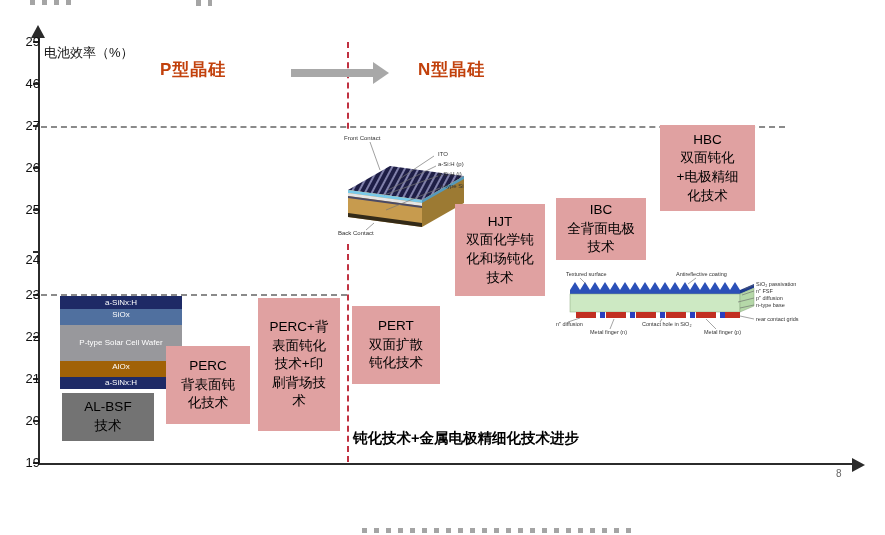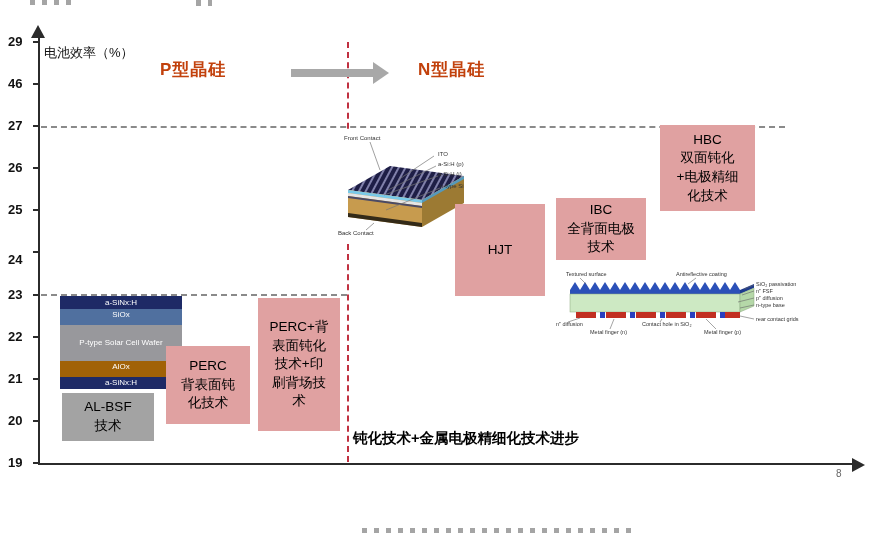--- a/index.html
+++ b/index.html
@@ -7,34 +7,34 @@
   #canvas {
     position:relative; width:885px; height:535px; background:#fff;
     font-family:"Liberation Sans", sans-serif; overflow:hidden;
   }
   .axis-line { position:absolute; background:#2b2b2b; }
   .y-arrow { position:absolute; left:31px; top:25px; width:0; height:0;
     border-left:7px solid transparent; border-right:7px solid transparent; border-bottom:13px solid #2b2b2b; }
   .x-arrow { position:absolute; left:852px; top:458px; width:0; height:0;
     border-top:7px solid transparent; border-bottom:7px solid transparent; border-left:13px solid #2b2b2b; }
   .tick { position:absolute; left:33px; width:6px; height:2px; background:#2b2b2b; }
-  .tick-label { position:absolute; left:8px; width:24px; text-align:left; font-size:13px; color:#111;font-weight:bold; }
+  .tick-label { position:absolute; left:16px; width:24px; text-align:right; font-size:13px; color:#111; }
   .y-title { position:absolute; left:44px; top:44px; font-size:13px; font-weight:normal; color:#111; }
   .dash-gray { position:absolute; height:0; border-top:2px dashed #8a8a8a; }
   .dash-red { position:absolute; width:0; border-left:2px dashed #c03040; }
   .region-label { position:absolute; font-size:17px; font-weight:bold; color:#c2410c; letter-spacing:1px; }
   .big-arrow-body { position:absolute; left:291px; top:69px; width:82px; height:8px; background:#a8a8a8; }
   .big-arrow-head { position:absolute; left:373px; top:62px; width:0; height:0;
     border-left:16px solid #a8a8a8; border-top:11px solid transparent; border-bottom:11px solid transparent; }
   .tech-box {
     position:absolute; background:#e0a1a1; color:#000; text-align:center;
     padding:4px 11px; font-size:13.5px; line-height:1.38;
     display:flex; flex-direction:column; justify-content:center;
   }
-  .tech-box.gray { background:#a3a3a3; }
+  .tech-box.gray { background:#737373; }
   .tb-name, .tb-desc { display:block; word-break:break-all; }
   .stack { position:absolute; left:60px; top:296px; width:122px; }
   .stack-layer { width:100%; text-align:center; color:#fff; font-size:8px; overflow:hidden; white-space:nowrap; }
   .fig { position:absolute; }
   .fig-label { position:absolute; font-size:6px; color:#333; white-space:nowrap; line-height:1; }
   .ibc-label { font-size:5.5px; }
   .annotation { position:absolute; left:353px; top:429px; font-size:14.5px; font-weight:600; color:#000; }
   .page-num { position:absolute; left:836px; top:468px; font-size:10px; color:#666; }
   .crop-smudge { position:absolute; background:repeating-linear-gradient(90deg,#4a4a4a 0 5px,transparent 5px 12px); opacity:.5; }
 </style>
@@ -173,22 +173,27 @@
     <span class="tb-desc">技术</span>
   </div>
   <div class="tech-box" style="left:166px;top:346px;width:84px;height:78px;">
     <span class="tb-name">PERC</span>
     <span class="tb-desc">背表面钝化技术</span>
   </div>
   <div class="tech-box" style="left:258px;top:298px;width:82px;height:133px;">
     <span class="tb-name">PERC+背表面钝化技术+印刷背场技术</span>
     <span class="tb-desc"></span>
   </div>
+  <div class="tech-box" style="left:352px;top:306px;width:88px;height:78px;">
+    <span class="tb-name">PERT</span>
+    <span class="tb-desc">双面扩散钝化技术</span>
+  </div>
   <div class="tech-box" style="left:455px;top:204px;width:90px;height:92px;">
     <span class="tb-name">HJT</span>
+    <span class="tb-desc">双面化学钝化和场钝化技术</span>
   </div>
   <div class="tech-box" style="left:556px;top:198px;width:90px;height:62px;">
     <span class="tb-name">IBC</span>
     <span class="tb-desc">全背面电极技术</span>
   </div>
   <div class="tech-box" style="left:660px;top:125px;width:95px;height:86px;">
     <span class="tb-name">HBC</span>
     <span class="tb-desc">双面钝化+电极精细化技术</span>
   </div>
 

